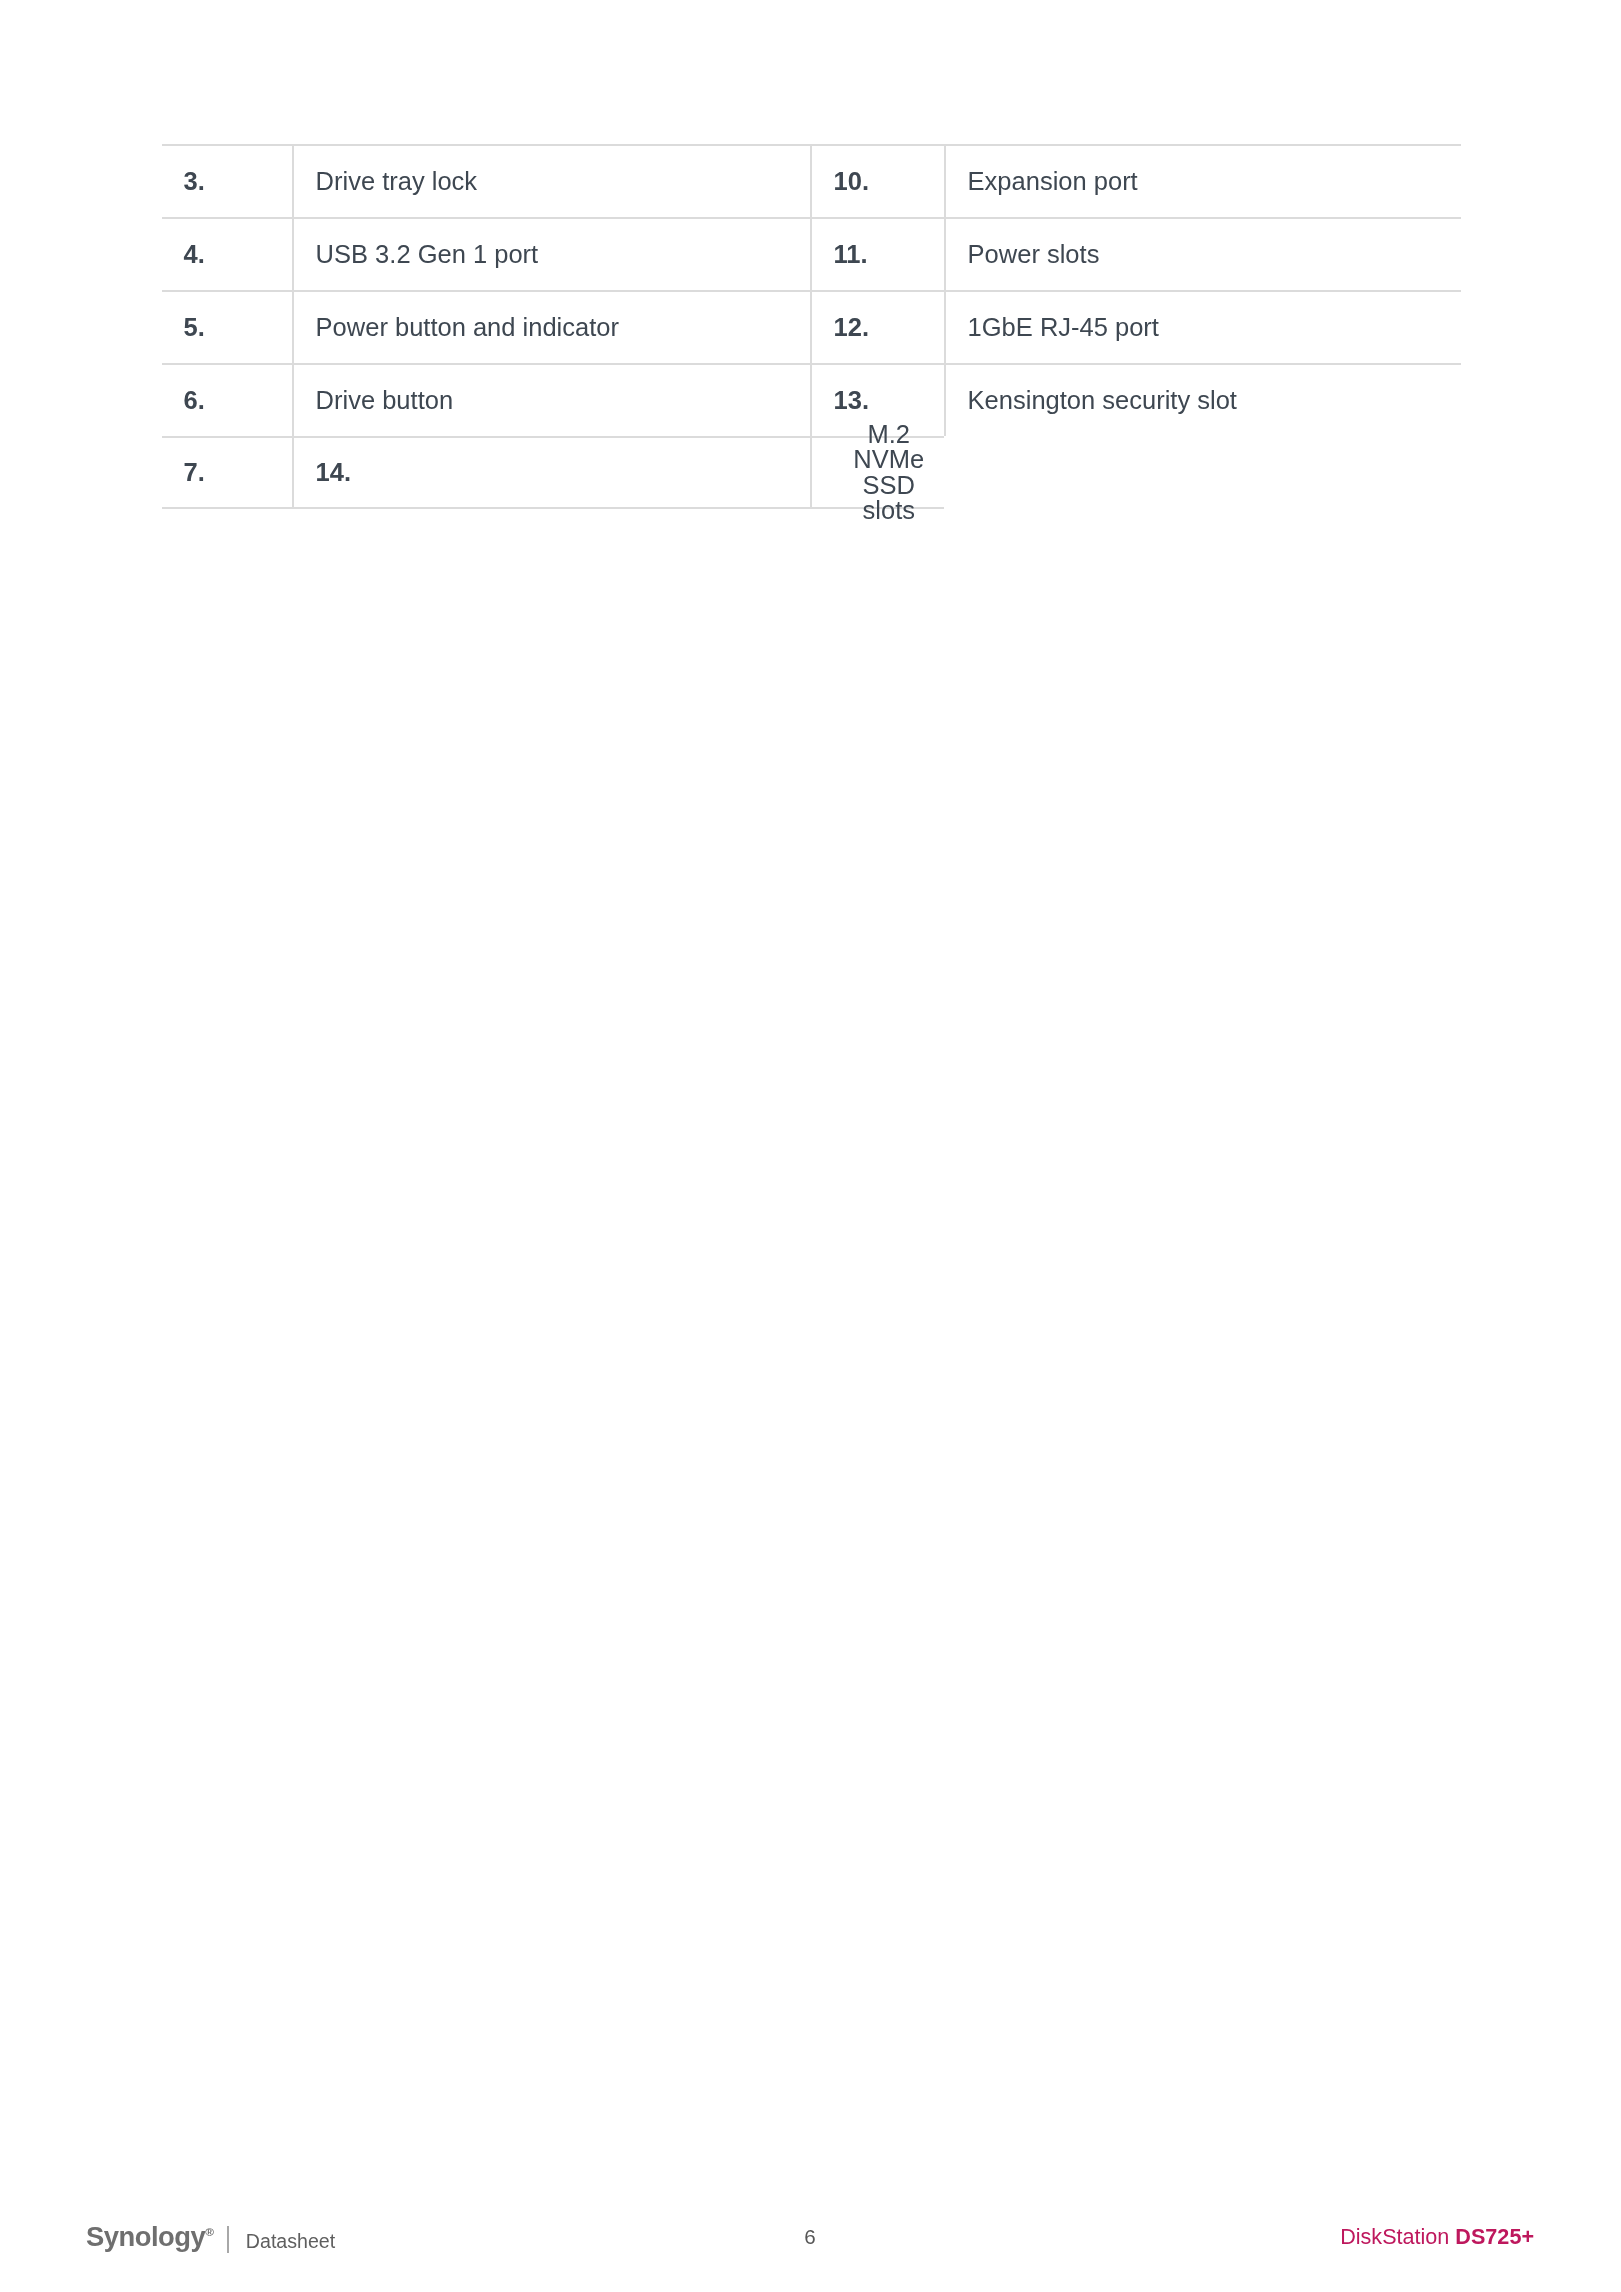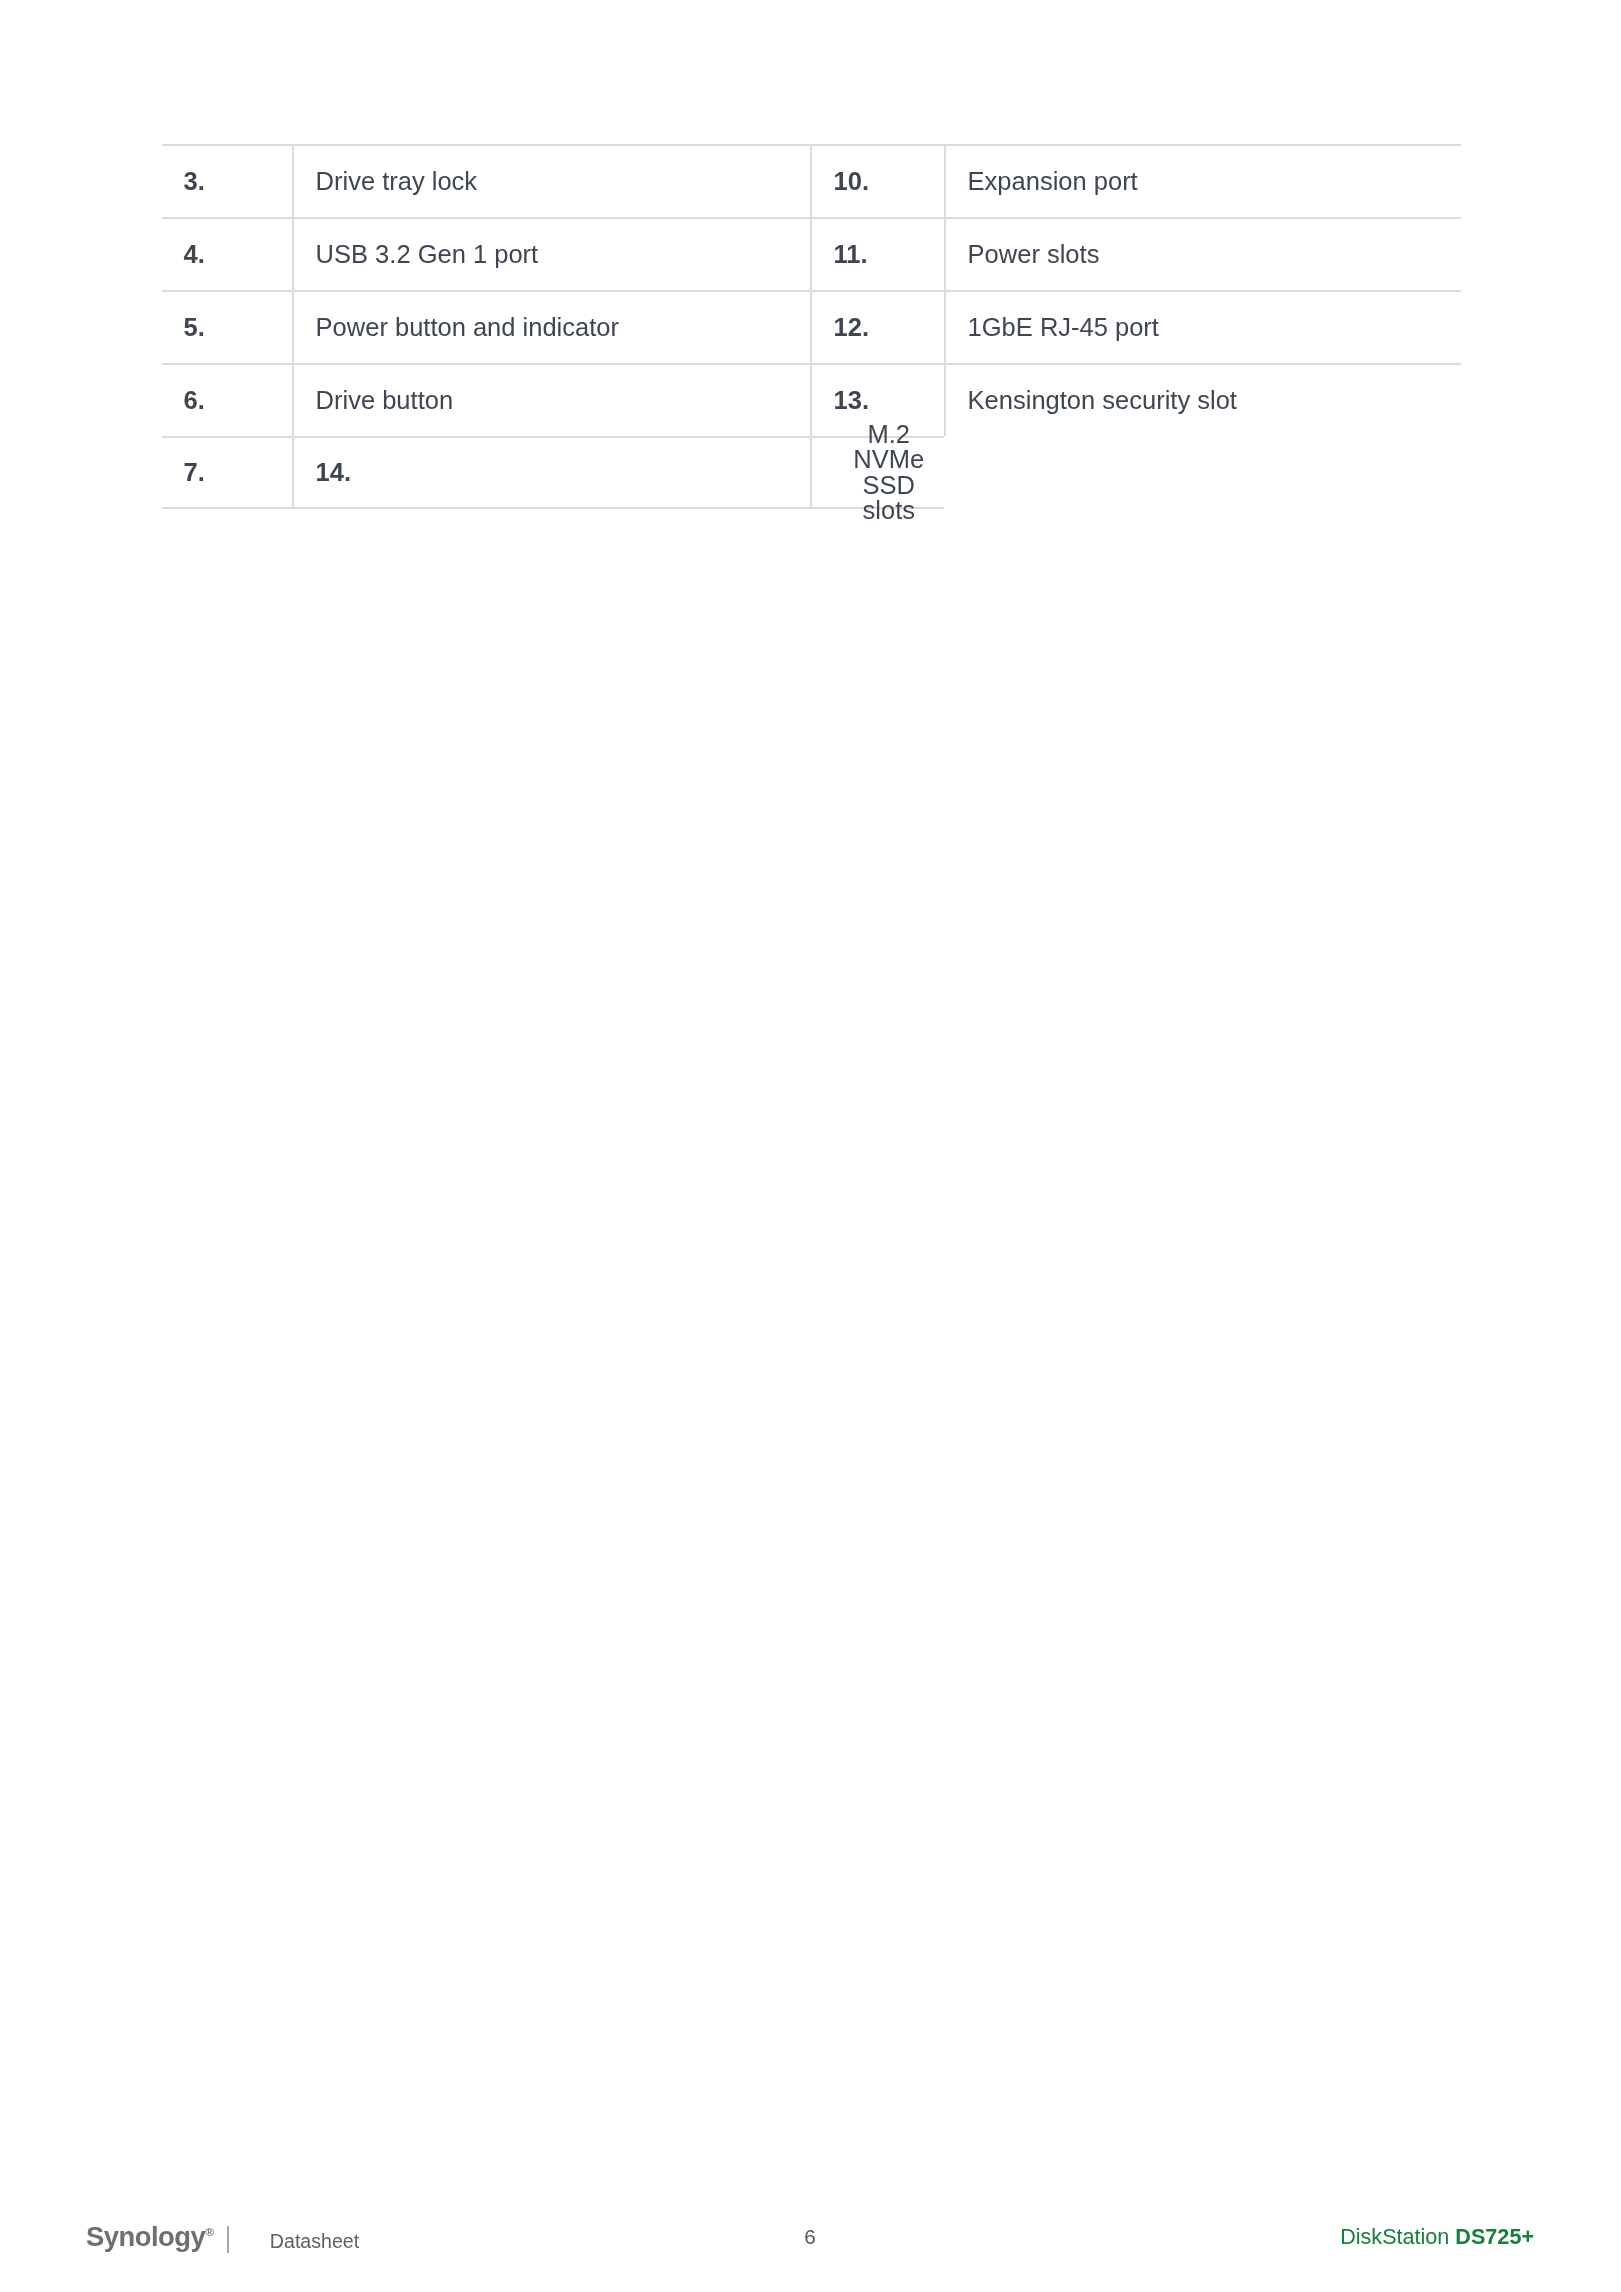--- a/index.html
+++ b/index.html
@@ -68,34 +68,33 @@
   }
   .footer-divider {
     width: 0;
     height: 26.5px;
     border-left: 2px solid #a8a8a8;
     margin: 0 16.7px 0 13.7px;
   }
   .doc-type {
     font-size: 19.6px;
     color: #5f5f5f;
-    margin-left: 24px;
   }
   .page-num {
     position: absolute;
     left: 0;
     right: 0;
     text-align: center;
     font-size: 20.6px;
     color: #565656;
   }
   .footer-right {
     margin-left: auto;
     font-size: 21.6px;
-    color: #15803d;
+    color: #be185d;
     white-space: pre;
   }
   .footer-right .model { font-weight: 700; }
 </style>
 </head>
 <body>
 
 <div class="page">
 
   <div class="spec-table">

